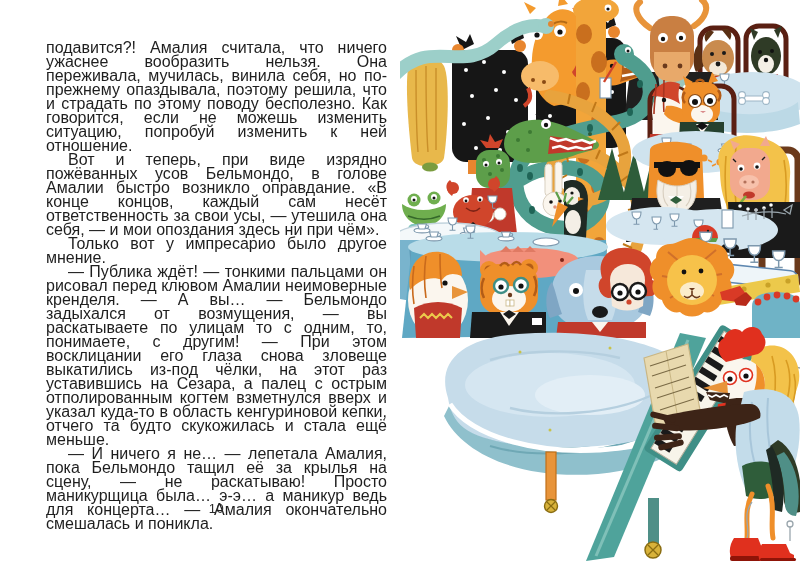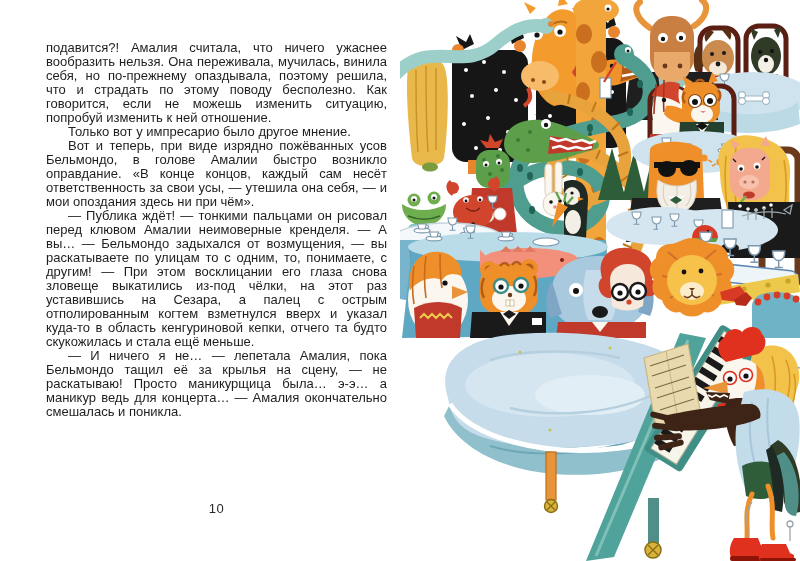--- a/index.html
+++ b/index.html
@@ -4,42 +4,42 @@
 <style>
   html,body{margin:0;padding:0;}
   body{
     width:800px;height:561px;position:relative;overflow:hidden;
     background:#ffffff;
     font-family:"Liberation Sans","DejaVu Sans",sans-serif;
   }
   .spread{position:absolute;inset:0;}
   .text-block{
     position:absolute;left:46px;top:41px;width:341px;
-    color:#1e1e1e;font-size:13px;line-height:14px;
+    color:#1e1e1e;font-size:16px;line-height:14px;
     text-align:justify;hyphens:auto;-webkit-hyphens:auto;
   }
   .para{margin:0;text-indent:22px;}
   .para.no-indent{text-indent:0;}
   .page-number{
     position:absolute;left:46px;top:501px;width:341px;
     text-align:center;font-size:13px;color:#2a2a2a;letter-spacing:.5px;
   }
   .illustration-wrap{position:absolute;left:400px;top:0;width:400px;height:561px;}
   svg{display:block;}
 </style>
 </head>
 <body>
 
 <div class="spread">
 
   <div class="left-page">
     <div class="text-block">
       <p class="para no-indent">подавится?! Амалия считала, что ничего ужаснее вообразить нельзя. Она переживала, мучилась, винила себя, но по-прежнему опаздывала, поэтому решила, что и страдать по этому поводу бесполезно. Как говорится, если не можешь изменить ситуацию, попробуй изменить к ней отношение.</p>
+      <p class="para">Вот и теперь, при виде изрядно пожёванных усов Бельмондо, в голове Амалии быстро возникло оправдание. «В конце концов, каждый сам несёт ответственность за свои усы, — утешила она себя, — и мои опоздания здесь ни при чём».</p>
       <p class="para">Только вот у импресарио было другое мнение.</p>
-      <p class="para">Вот и теперь, при виде изрядно пожёванных усов Бельмондо, в голове Амалии быстро возникло оправдание. «В конце концов, каждый сам несёт ответственность за свои усы, — утешила она себя, — и мои опоздания здесь ни при чём».</p>
       <p class="para">— Публика ждёт! — тонкими пальцами он рисовал перед клювом Амалии неимоверные кренделя. — А вы… — Бельмондо задыхался от возмущения, — вы раскатываете по улицам то с одним, то, понимаете, с другим! — При этом восклицании его глаза снова зловеще выкатились из-под чёлки, на этот раз уставившись на Сезара, а палец с острым отполированным когтем взметнулся вверх и указал куда-то в область кенгуриновой кепки, отчего та будто скукожилась и стала ещё меньше.</p>
       <p class="para">— И ничего я не… — лепетала Амалия, пока Бельмондо тащил её за крылья на сцену, — не раскатываю! Просто маникурщица была… э-э… а маникур ведь для концерта… — Амалия окончательно смешалась и поникла.</p>
     </div>
     <div class="page-number">10</div>
   </div>
 
   <div class="illustration-wrap">
   <svg width="400" height="561" viewBox="0 0 400 561" xmlns="http://www.w3.org/2000/svg">
     <defs>
       <g id="glass-sk">

